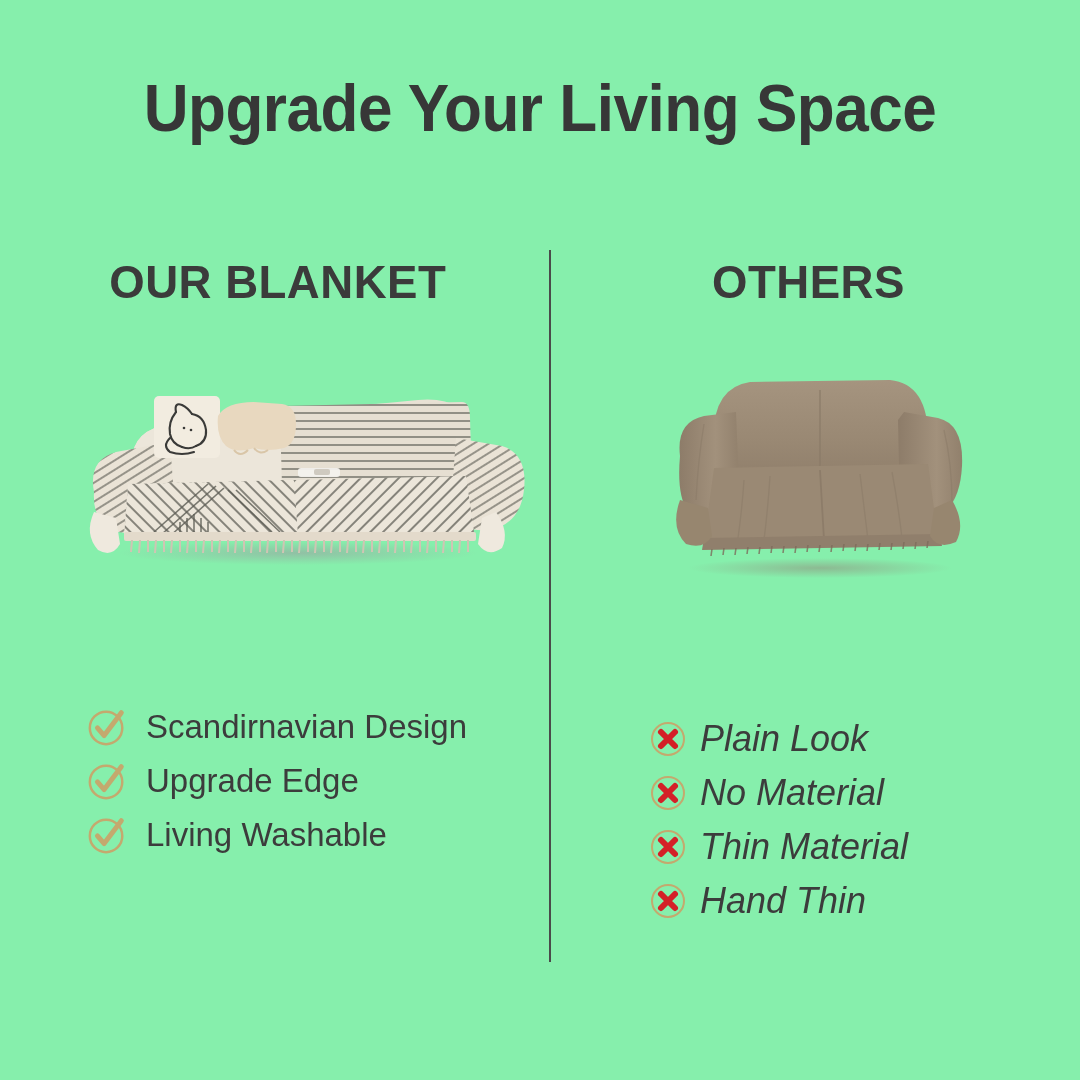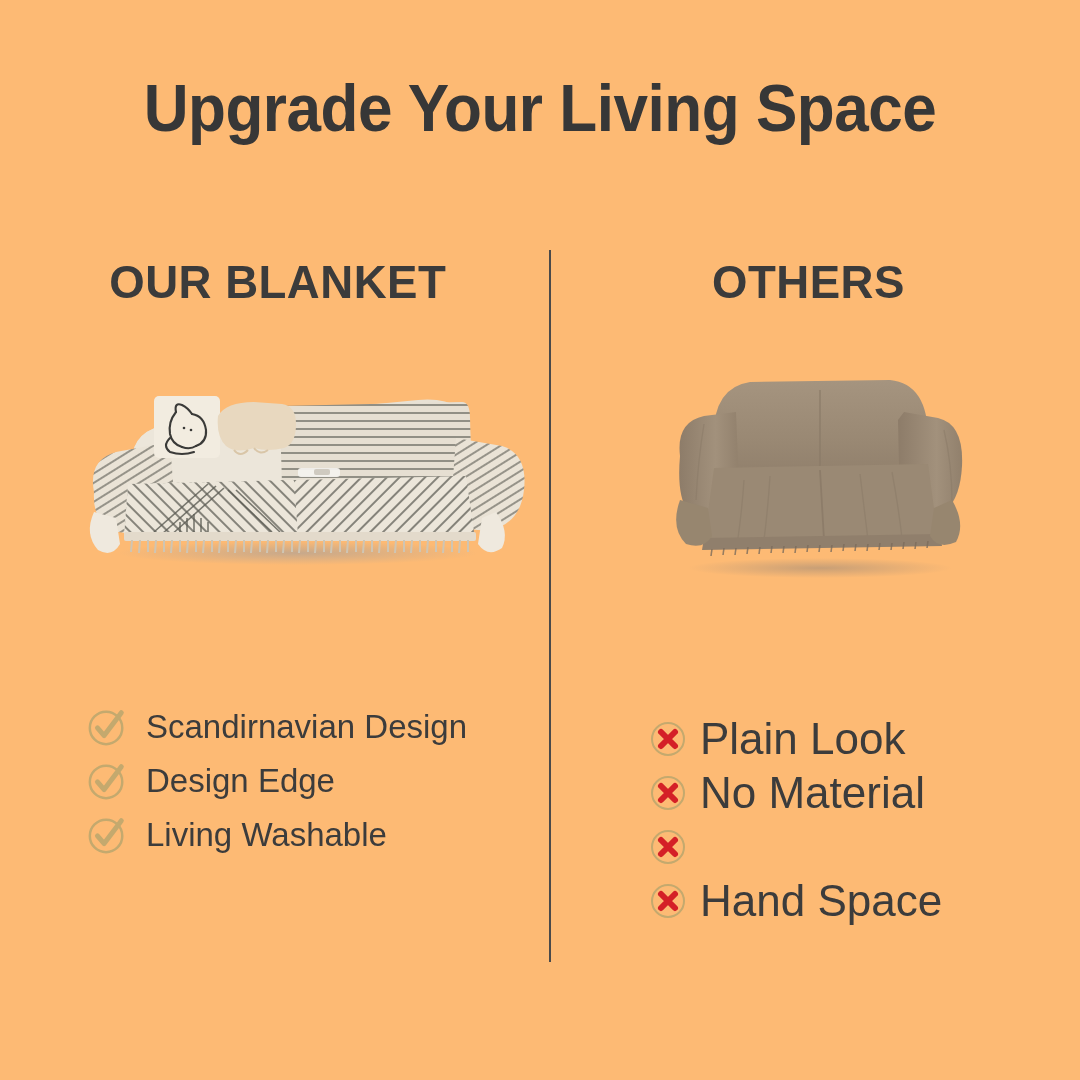--- a/index.html
+++ b/index.html
@@ -7,21 +7,21 @@
     padding: 0;
     background: #ffffff;
   }
   body {
     font-family: "Liberation Sans", sans-serif;
   }
   #page {
     position: relative;
     width: 1080px;
     height: 1080px;
-    background: #fdba74;
+    background: #86efac;
     overflow: hidden;
   }
   
   #title {
     position: absolute;
     top: 68px;
     left: 0;
     width: 1080px;
     text-align: center;
     font-size: 66px;
@@ -87,21 +87,21 @@
   }
   #list-ours .feature-icon   { width: 42px; height: 42px; margin-right: 18px; }
   #list-others .feature-icon { width: 36px; height: 36px; margin-right: 14px; }
 
   .feature-label {
     font-size: 33px;
     line-height: 38px;
     color: #3c3c3c;
     white-space: nowrap;
   }
-  #list-others .feature-label { font-size: 44px; }
+  #list-others .feature-label { font-size: 36px; font-style: italic; }
 </style>
 </head>
 <body>
 
 <div id="page">
 
   <div id="title">Upgrade Your Living Space</div>
 
   <div class="col-header" id="header-ours">OUR BLANKET</div>
   <div class="col-header" id="header-others">OTHERS</div>
@@ -311,21 +311,21 @@
         <path d="M12 23 L19 31 L37 7" fill="none" stroke="#c4a96e" stroke-width="5.2" stroke-linecap="round" stroke-linejoin="round"></path>
       </svg>
       <span class="feature-label">Scandirnavian Design</span>
     </div>
 
     <div class="feature-row">
       <svg class="feature-icon" viewBox="0 0 44 44">
         <circle cx="21" cy="23" r="17" fill="none" stroke="#c4a96e" stroke-width="2.6"></circle>
         <path d="M12 23 L19 31 L37 7" fill="none" stroke="#c4a96e" stroke-width="5.2" stroke-linecap="round" stroke-linejoin="round"></path>
       </svg>
-      <span class="feature-label">Design Edge</span>
+      <span class="feature-label">Upgrade Edge</span>
     </div>
 
 
     <div class="feature-row">
       <svg class="feature-icon" viewBox="0 0 44 44">
         <circle cx="21" cy="23" r="17" fill="none" stroke="#c4a96e" stroke-width="2.6"></circle>
         <path d="M12 23 L19 31 L37 7" fill="none" stroke="#c4a96e" stroke-width="5.2" stroke-linecap="round" stroke-linejoin="round"></path>
       </svg>
       <span class="feature-label">Living Washable</span>
     </div>
@@ -347,24 +347,25 @@
         <path d="M11 11 L25 25 M25 11 L11 25" stroke="#d42027" stroke-width="6" stroke-linecap="round"></path>
       </svg>
       <span class="feature-label">No Material</span>
     </div>
 
     <div class="feature-row">
       <svg class="feature-icon" viewBox="0 0 36 36">
         <circle cx="18" cy="18" r="16" fill="none" stroke="#c4a96e" stroke-width="2"></circle>
         <path d="M11 11 L25 25 M25 11 L11 25" stroke="#d42027" stroke-width="6" stroke-linecap="round"></path>
       </svg>
+      <span class="feature-label">Thin Material</span>
     </div>
 
     <div class="feature-row">
       <svg class="feature-icon" viewBox="0 0 36 36">
         <circle cx="18" cy="18" r="16" fill="none" stroke="#c4a96e" stroke-width="2"></circle>
         <path d="M11 11 L25 25 M25 11 L11 25" stroke="#d42027" stroke-width="6" stroke-linecap="round"></path>
       </svg>
-      <span class="feature-label">Hand Space</span>
+      <span class="feature-label">Hand Thin</span>
     </div>
   </div>
 
 </div>
 
 </body></html>

